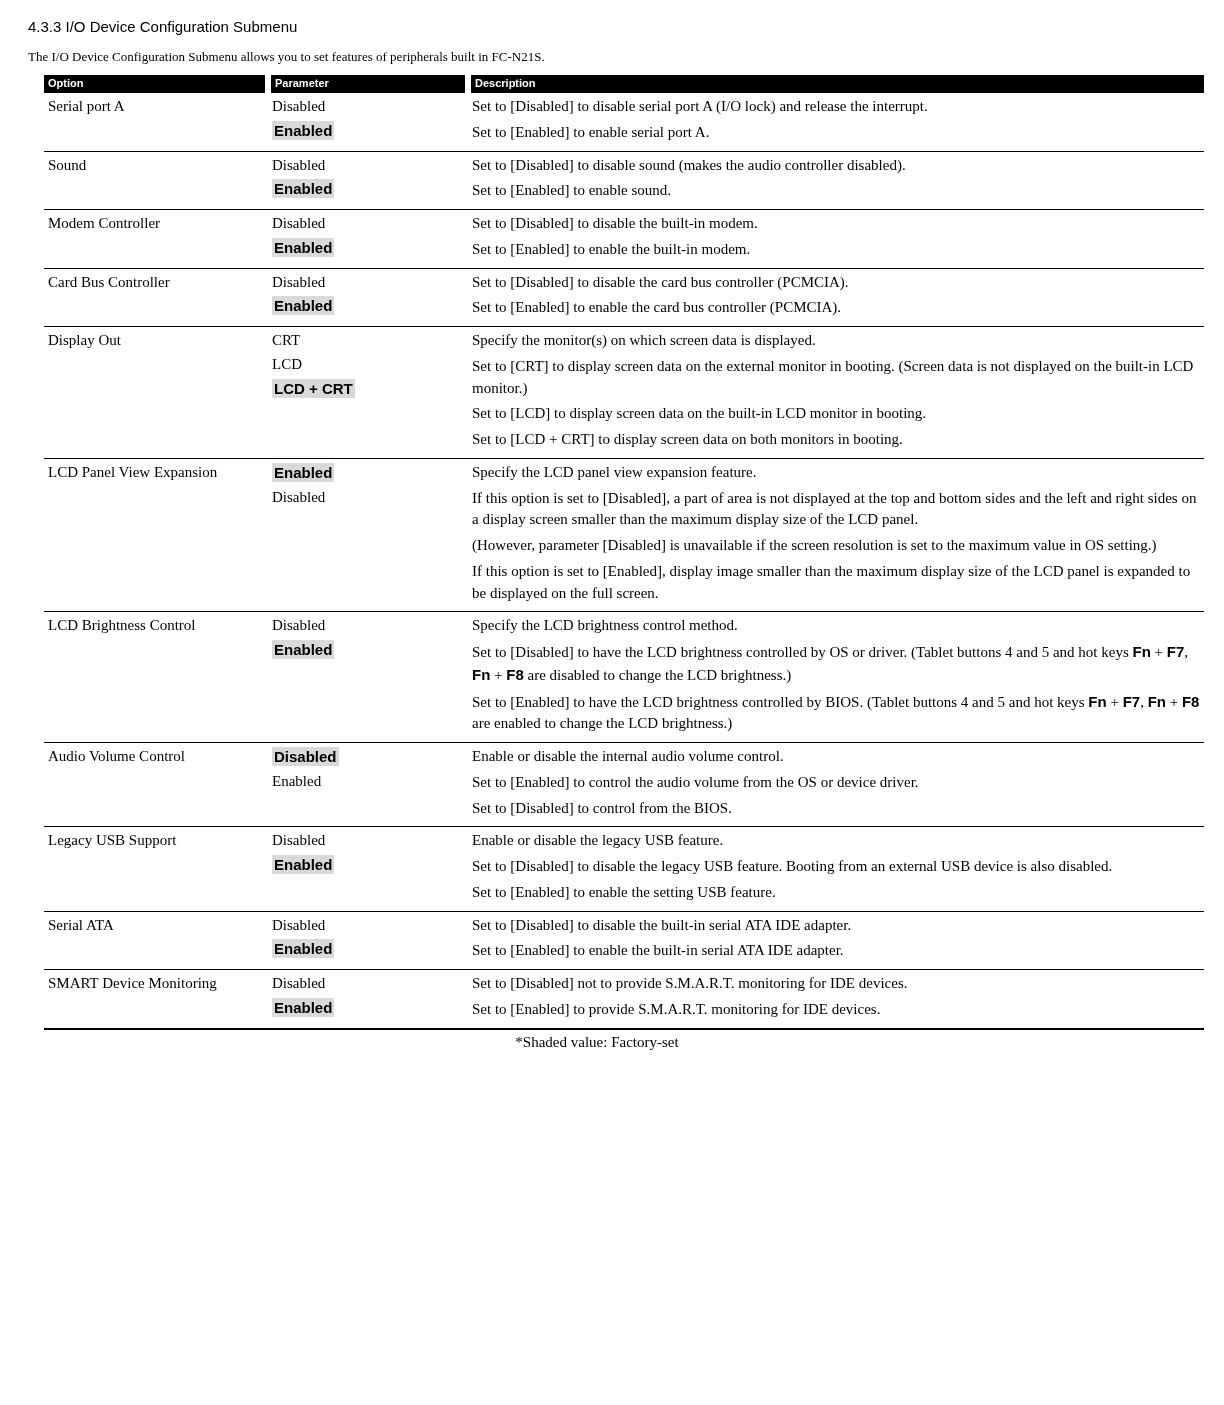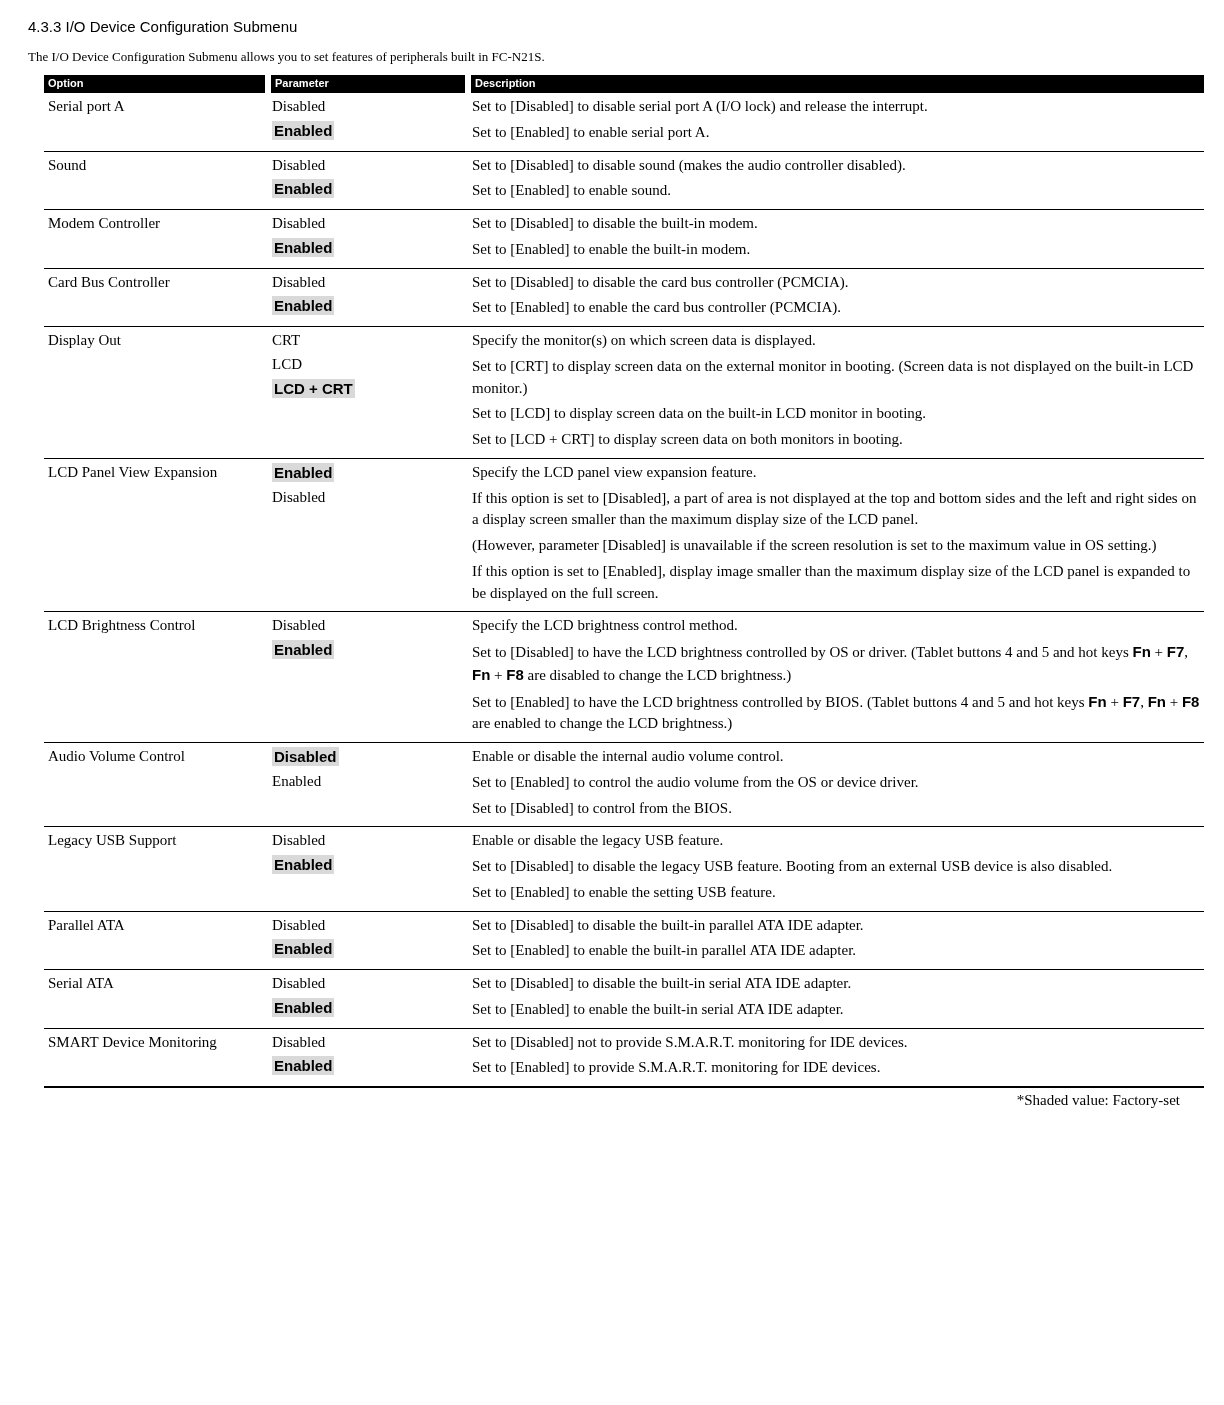--- a/index.html
+++ b/index.html
@@ -58,21 +58,21 @@
     background: #d9d9d9;
     font-weight: bold;
     font-family: Arial, Helvetica, sans-serif;
     padding: 1px 2px;
   }
   .desc p { margin: 0 0 4px 0; }
 
   .bold-sans { font-family: Arial, Helvetica, sans-serif; font-weight: bold; margin-top: 32px; }
 
   .footnote {
-    text-align: right;
+    text-align: center;
     font-size: 15px;
     margin: 4px 30px 0 0;
   }
 </style>
 </head>
 <body>
 
 <div class="section-heading">4.3.3  I/O Device Configuration Submenu</div>
 <div class="intro">The I/O Device Configuration Submenu allows you to set features of peripherals built in FC-N21S.</div>
 
@@ -192,31 +192,20 @@
           <div class="param-line">Disabled</div>
           <div class="param-line"><span class="shaded">Enabled</span></div>
         </td>
         <td class="desc">
           <p>Enable or disable the legacy USB feature.</p>
           <p>Set to [Disabled] to disable the legacy USB feature. Booting from an external USB device is also disabled.</p>
           <p>Set to [Enabled] to enable the setting USB feature.</p>
         </td>
       </tr>
       <tr class="row-top">
-        <td>Parallel ATA</td>
-        <td>
-          <div class="param-line">Disabled</div>
-          <div class="param-line"><span class="shaded">Enabled</span></div>
-        </td>
-        <td class="desc">
-          <p>Set to [Disabled] to disable the built-in parallel ATA IDE adapter.</p>
-          <p>Set to [Enabled] to enable the built-in parallel ATA IDE adapter.</p>
-        </td>
-      </tr>
-      <tr class="row-top">
         <td>Serial ATA</td>
         <td>
           <div class="param-line">Disabled</div>
           <div class="param-line"><span class="shaded">Enabled</span></div>
         </td>
         <td class="desc">
           <p>Set to [Disabled] to disable the built-in serial ATA IDE adapter.</p>
           <p>Set to [Enabled] to enable the built-in serial ATA IDE adapter.</p>
         </td>
       </tr>

